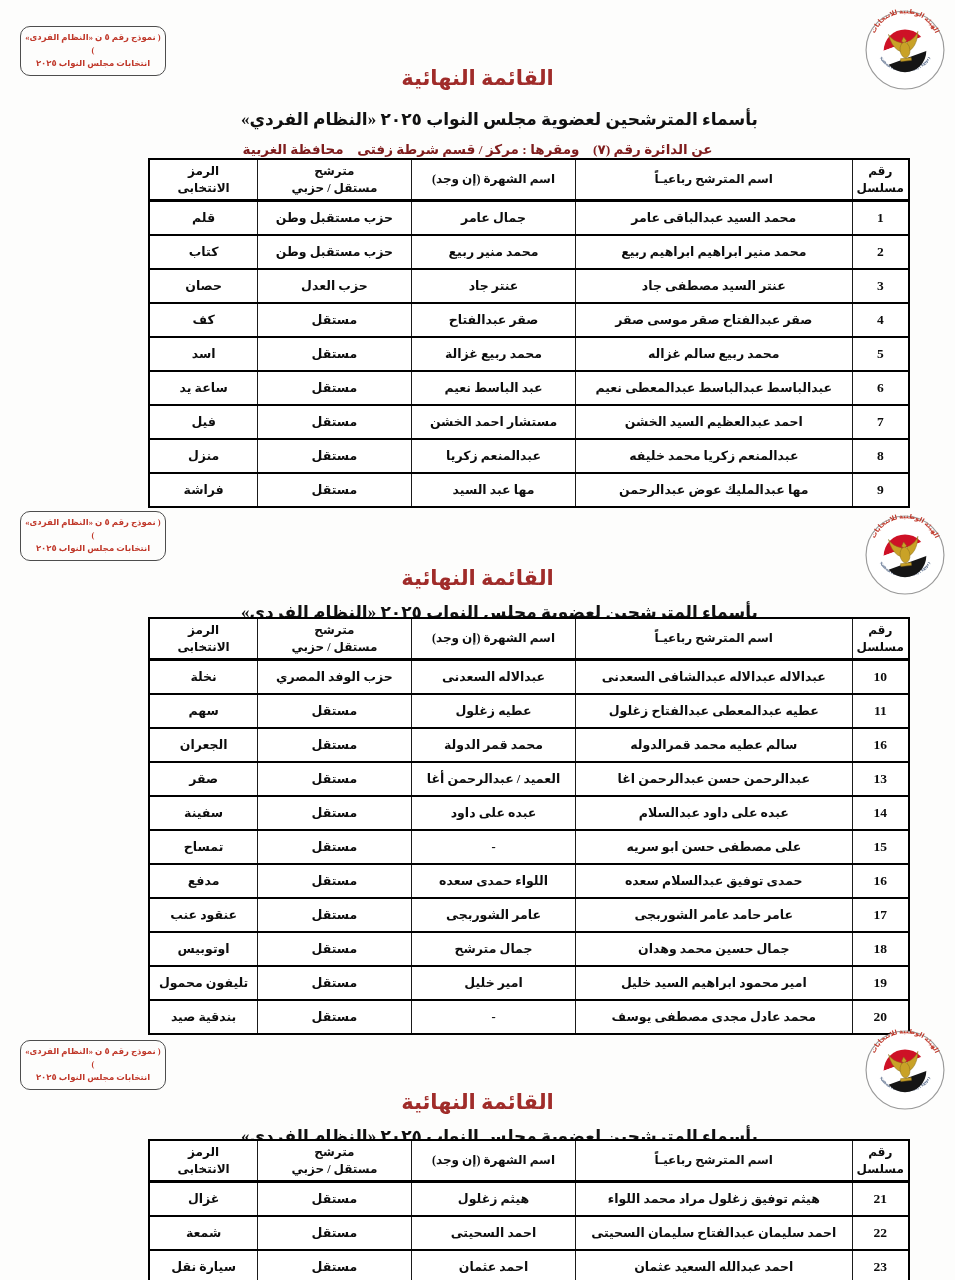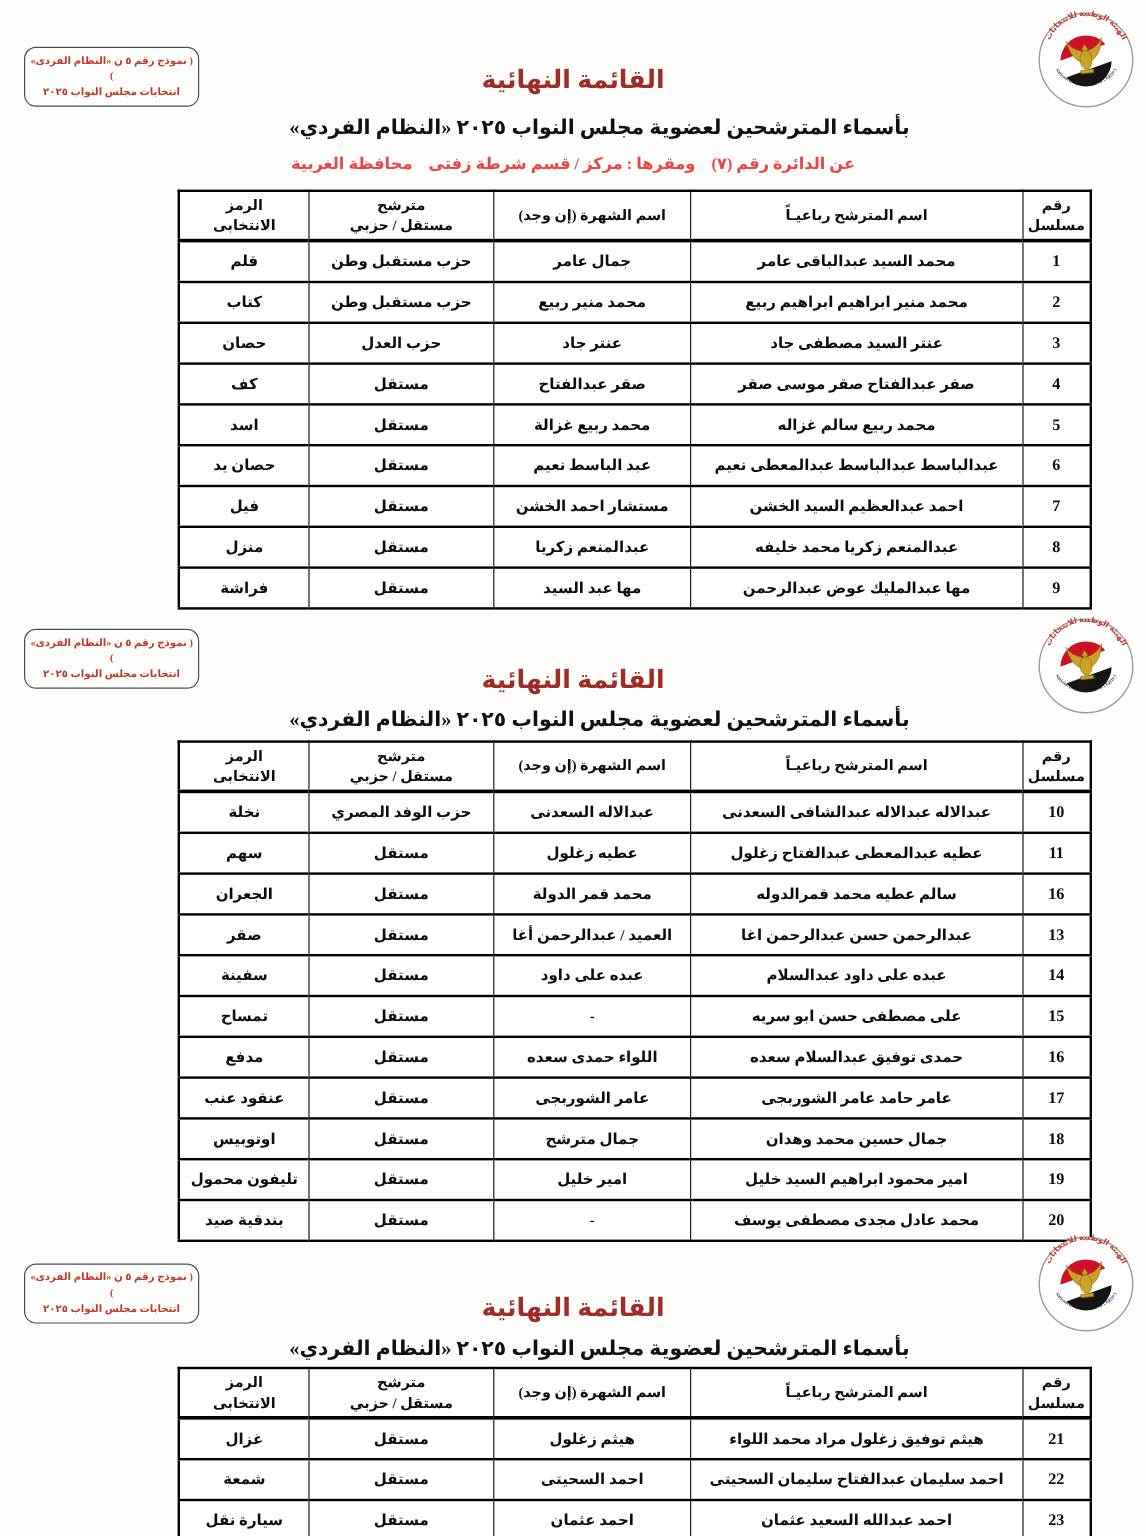--- a/index.html
+++ b/index.html
@@ -12,44 +12,44 @@
   #doc{position:absolute;inset:0;}
   .section{position:absolute;left:0;right:0;}
   .s0{top:0;height:505px;}
   .s1{top:505px;height:527px;}
   .s2{top:1032px;height:248px;}
 
   .form-box{
     position:absolute;left:20px;width:146px;box-sizing:border-box;
     border:1.5px solid #4d4d4d;border-radius:10px;
     padding:4px 3px;text-align:center;
-    color:var(--box-red,#c0392b);font-weight:bold;font-size:8.5px;line-height:1.55;margin-top:13px;
+    color:var(--box-red,#c0392b);font-weight:bold;font-size:8.5px;line-height:1.55;
   }
   .s0 .form-box{top:26px}
   .s1 .form-box{top:6px}
   .s2 .form-box{top:8px}
 
   .seal{position:absolute;right:9px;width:82px;height:82px;}
   .s0 .seal{top:9px}
   .s1 .seal{top:9px}
   .s2 .seal{top:-3px}
 
-  .title,.subtitle,.district{position:absolute;left:0;right:0;text-align:center;margin:0;}
+  .title,.subtitle,.district{position:absolute;left:0;right:0;text-align:center;margin:12px;}
   .title{
     font-size:21px;font-weight:bold;color:var(--title-red,#a02c2a);
     letter-spacing:0;
   }
   .s0 .title{top:54px}
   .s1 .title{top:49px}
   .s2 .title{top:46px}
   .subtitle{font-size:17px;font-weight:bold;color:#111;padding-left:44px;}
   .s0 .subtitle{top:97px}
   .s1 .subtitle{top:85px}
   .s2 .subtitle{top:82px}
-  .district{font-size:13.5px;font-weight:bold;color:#ef4444;white-space:pre;}
+  .district{font-size:13.5px;font-weight:bold;color:#7f1d1d;white-space:pre;}
   .s0 .district{top:129px}
 
   table.tbl{
     position:absolute;right:45px;left:45px;table-layout:fixed;
     border-collapse:collapse;border:2.5px solid #000;background:#fff;
   }
   .s0 .tbl{top:158px}
   .s1 .tbl{top:112px}
   .s2 .tbl{top:107px}
   .tbl th,.tbl td{
@@ -173,21 +173,21 @@
             <td class="c-name">محمد ربيع سالم غزاله</td>
             <td class="c-alias">محمد ربيع غزالة</td>
             <td class="c-affiliation">مستقل</td>
             <td class="c-symbol">اسد</td>
           </tr>
           <tr>
             <td class="c-serial">6</td>
             <td class="c-name">عبدالباسط عبدالباسط عبدالمعطى نعيم</td>
             <td class="c-alias">عبد الباسط نعيم</td>
             <td class="c-affiliation">مستقل</td>
-            <td class="c-symbol">حصان يد</td>
+            <td class="c-symbol">ساعة يد</td>
           </tr>
           <tr>
             <td class="c-serial">7</td>
             <td class="c-name">احمد عبدالعظيم السيد الخشن</td>
             <td class="c-alias">مستشار احمد الخشن</td>
             <td class="c-affiliation">مستقل</td>
             <td class="c-symbol">فيل</td>
           </tr>
           <tr>
             <td class="c-serial">8</td>

